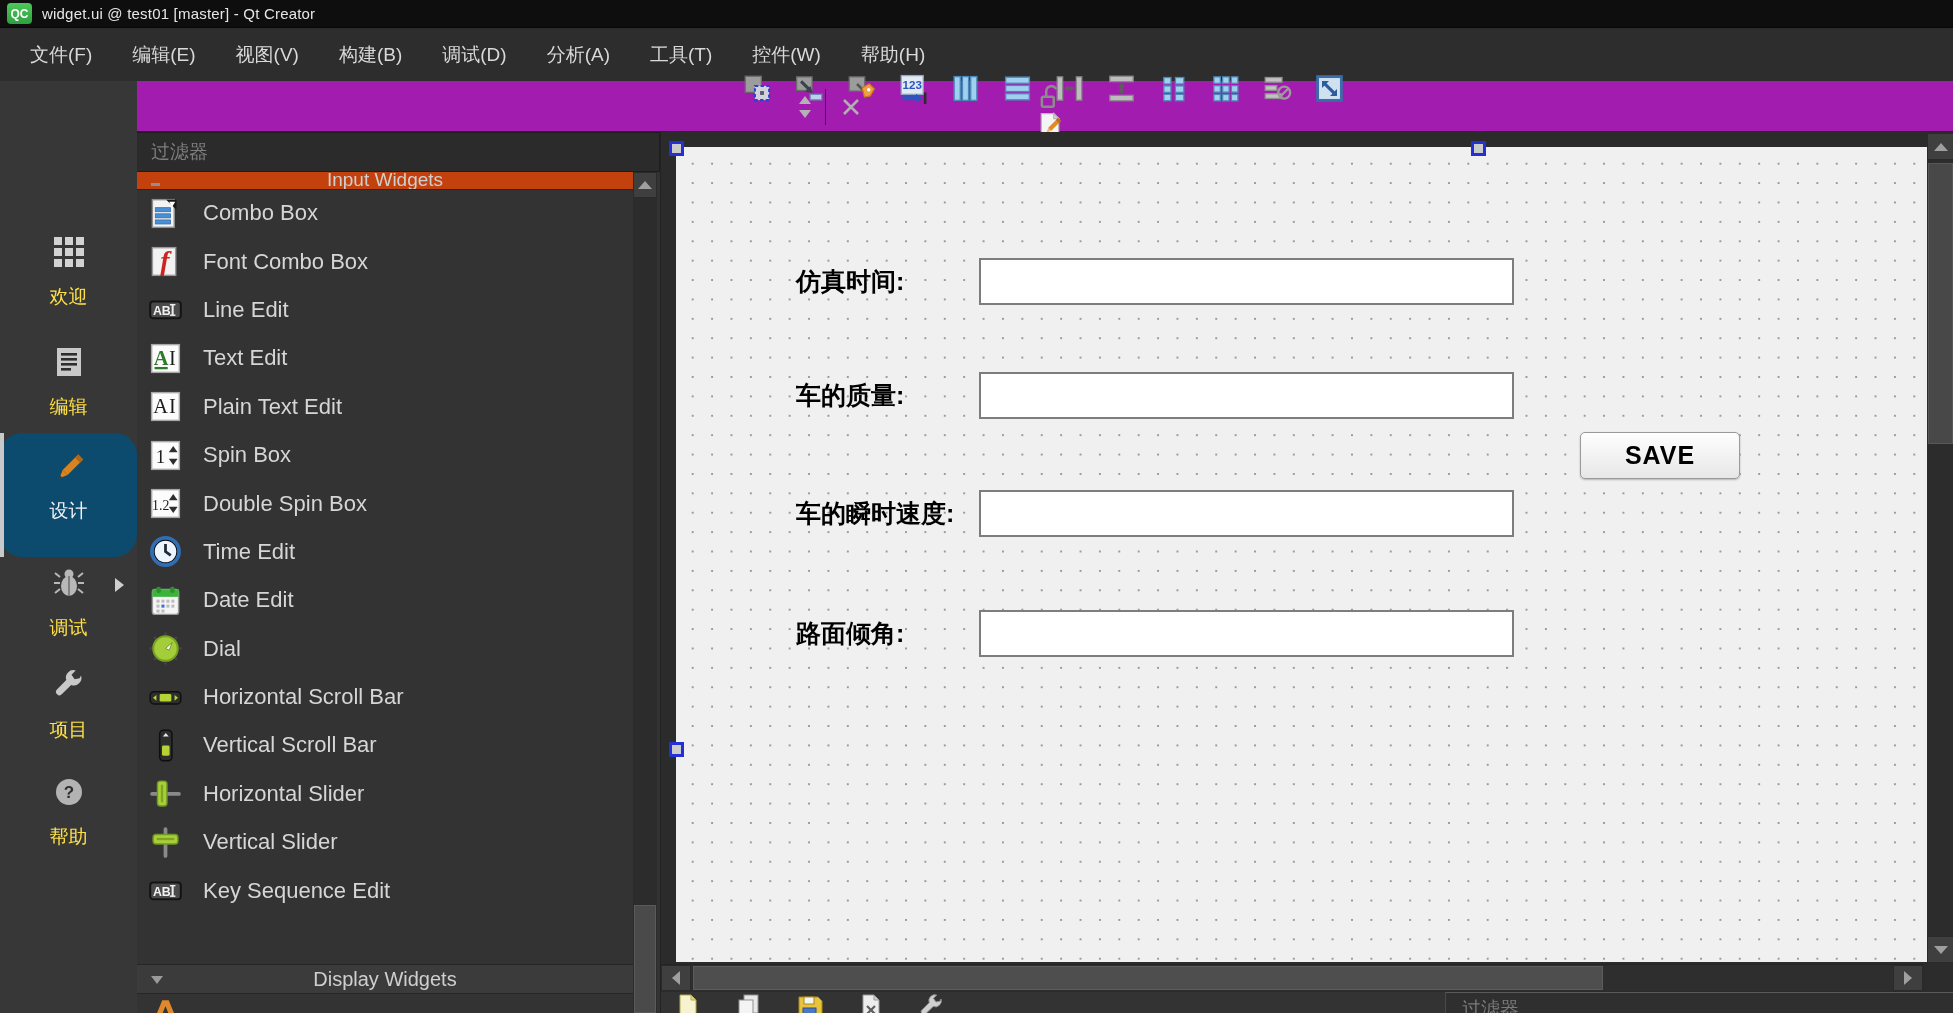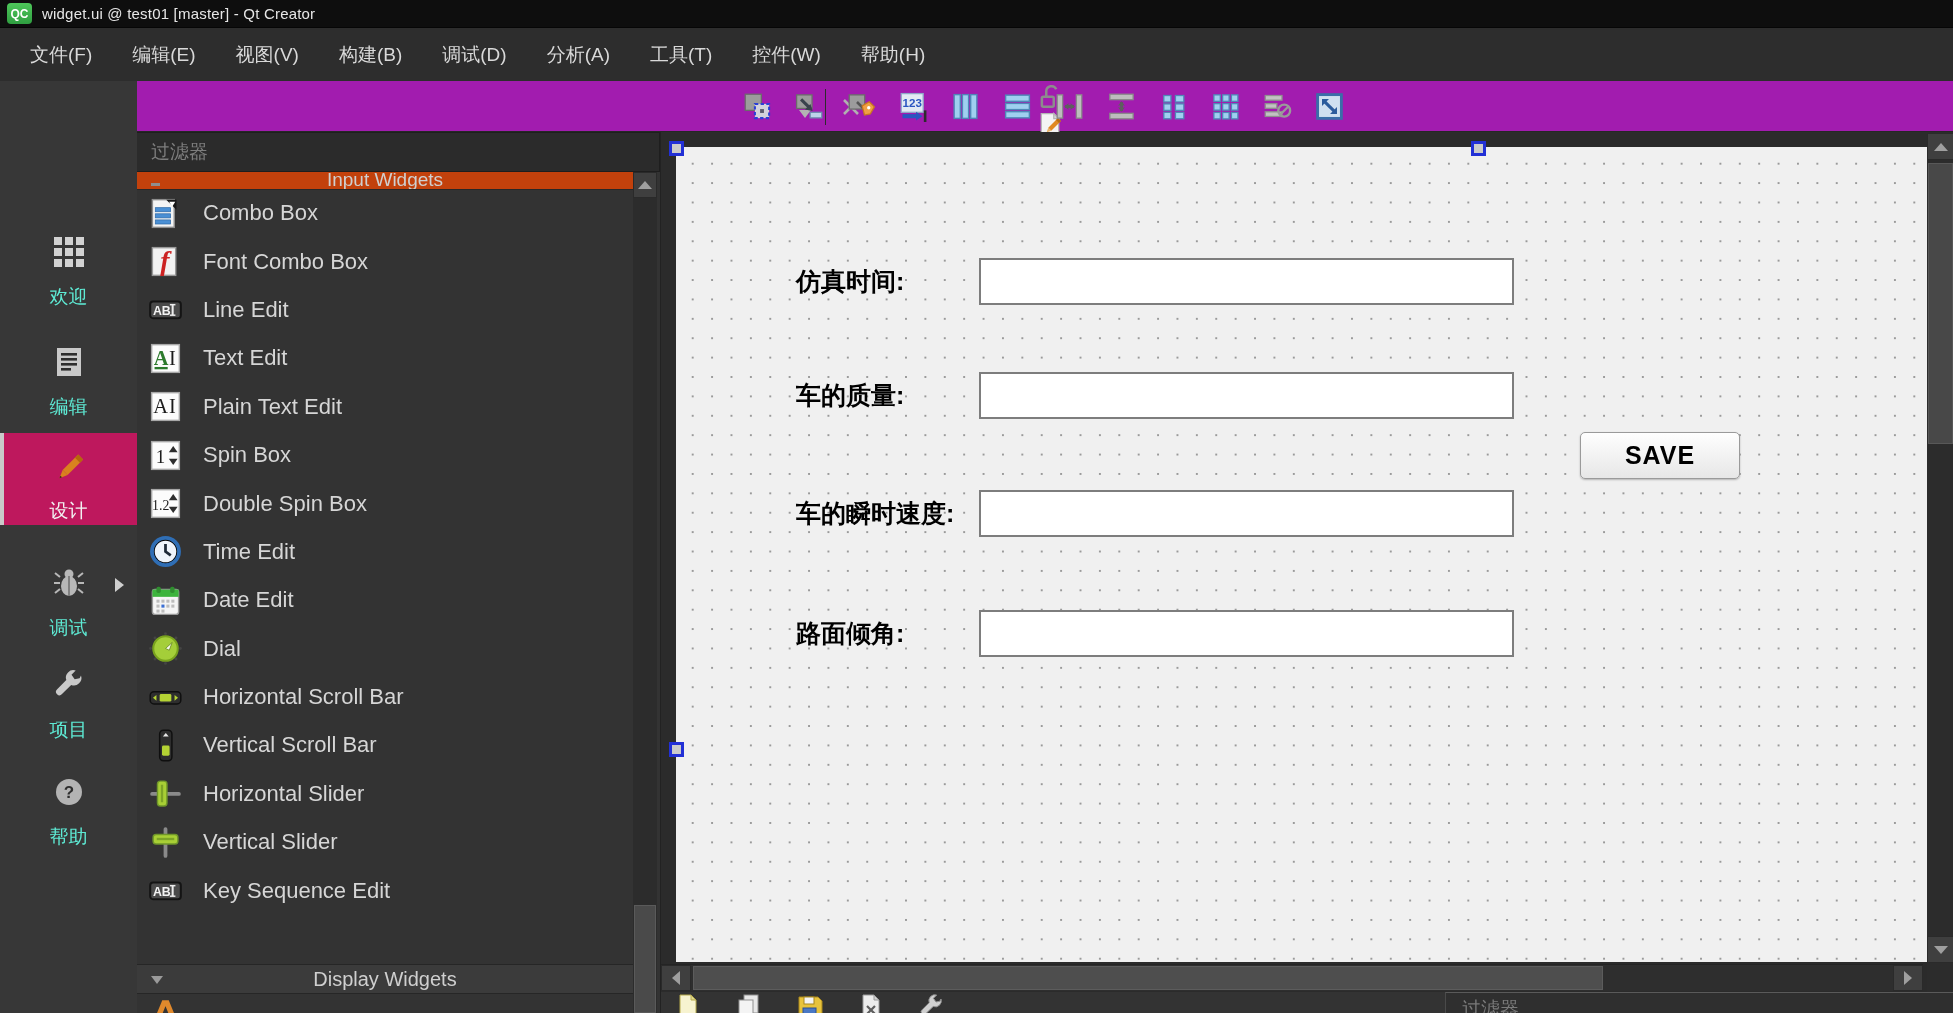--- a/index.html
+++ b/index.html
@@ -21,31 +21,31 @@
   #doc-toolbar{position:absolute;left:137px;top:81px;width:1816px;height:51px;background:#a21caf;
                border-bottom:1px solid #262626;box-sizing:border-box;display:flex;align-items:center;flex-direction:column;}
   #dt-leftcell{width:34px;height:51px;border-right:1px solid #313131;background:#383838;}
   .dt-icn{width:30px;height:30px;margin-left:10px;}
   .dt-icn svg{width:100%;height:100%;}
   #doc-filename{margin-left:14px;color:#cccccc;font-size:19px;}
   #doc-spin{position:absolute;left:655px;top:10px;width:26px;height:32px;}
   #doc-sep1{position:absolute;left:688px;top:8px;width:1px;height:36px;background:#2c2c2c;}
   #doc-close{position:absolute;left:698px;top:10px;width:32px;height:32px;}
   #tool-icons{position:absolute;left:600px;top:5px;display:flex;gap:11px;}
-  #doc-tools-wrap{position:absolute;left:137px;top:83px;width:1816px;height:51px;pointer-events:none;}
+  #doc-tools-wrap{position:absolute;left:137px;top:65px;width:1816px;height:51px;pointer-events:none;}
   .tool-btn{width:41px;height:41px;display:flex;align-items:center;justify-content:center;
             pointer-events:auto;border-radius:3px;}
   .tool-btn svg{width:31px;height:31px;}
   
   #sidebar{position:absolute;left:0;top:81px;width:137px;height:932px;background:#373737;}
   .mode{position:absolute;left:0;width:137px;text-align:center;cursor:pointer;padding-top:10px;box-sizing:border-box;}
   .mode .micon{display:inline-block;width:38px;height:38px;}
   .mode .micon svg{width:38px;height:38px;}
-  .mlabel{margin-top:9px;font-size:19px;color:#5eead4;}
-  .mode.selected{background:#be185d;height:92px;padding-top:16px;}
+  .mlabel{margin-top:9px;font-size:19px;color:#fde047;}
+  .mode.selected{background:#0c4a6e;height:124px;padding-top:16px;border-radius:22px;}
   .mode.selected .mlabel{color:#f2f2f2;margin-top:7px;}
   .mode.selected::before{content:"";position:absolute;left:0;top:0;width:4px;height:100%;background:#c9c9c9;}
   .flyout{position:absolute;right:13px;top:24px;width:0;height:0;
           border-left:9px solid #cfcfcf;border-top:7px solid transparent;border-bottom:7px solid transparent;}
   
   #widgetbox{position:absolute;left:137px;top:132px;width:523px;height:881px;background:#333333;overflow:hidden;}
   #wb-filter{position:absolute;left:0;top:0;width:523px;height:40px;box-sizing:border-box;
              background:#2b2b2b;border:1px solid #1e1e1e;border-left:none;color:#d0d0d0;
              font-size:19px;padding:0 14px;font-family:"Liberation Sans",sans-serif;outline:none;}
   #wb-filter::placeholder{color:#7d7d7d;}

